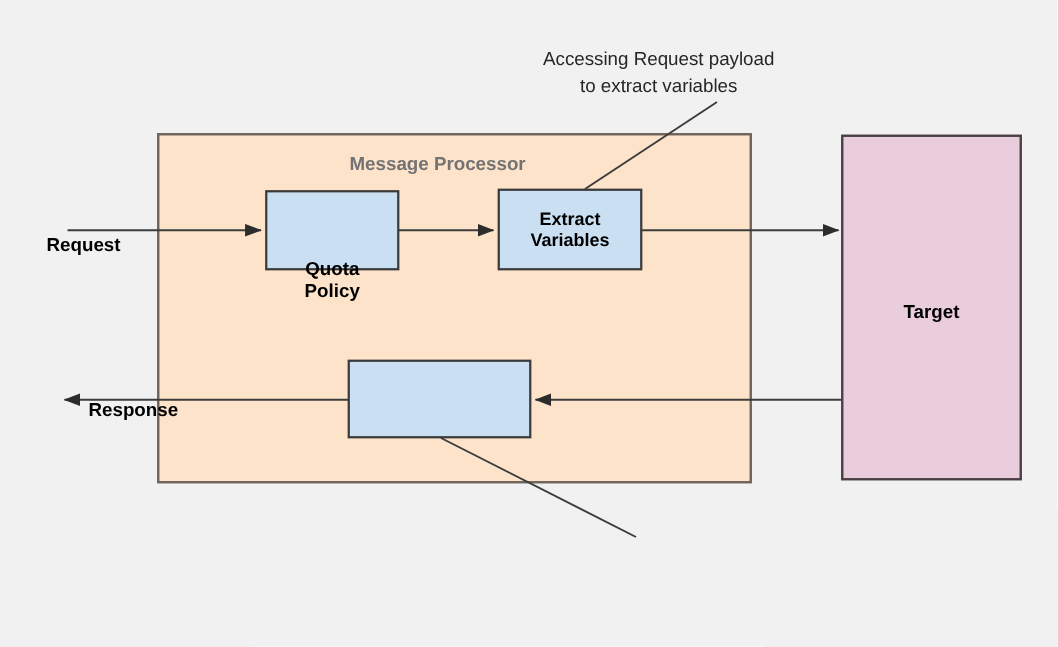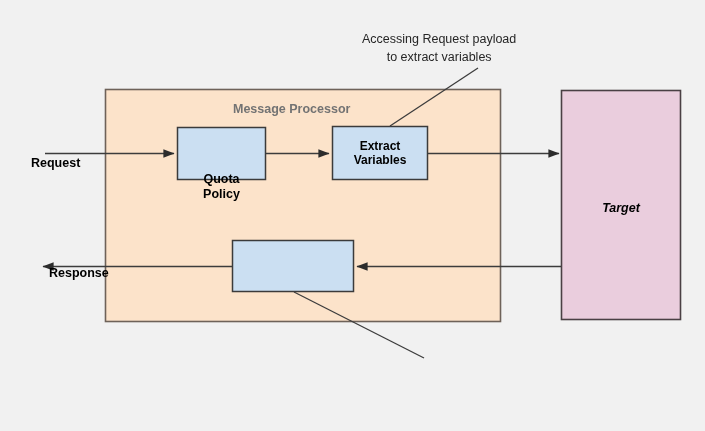--- a/index.html
+++ b/index.html
@@ -97,23 +97,23 @@
 
   <div class="free-label container-title" style="left:233px; top:102px;">Message Processor</div>
 
   <div class="node-label" style="left:177px; top:127px; width:89px; height:53px; font-size:12.5px;margin-top:33px;">Quota
 Policy</div>
 
   <div class="node-label" style="left:332px; top:126px; width:96px; height:54px; font-size:12px;">Extract
 Variables</div>
 
 
-  <div class="node-label" style="left:561px; top:90px; width:120px; height:236px; font-size:12.5px;font-style:italic;">Target</div>
+  <div class="node-label" style="left:561px; top:90px; width:120px; height:236px; font-size:12.5px;">Target</div>
 
   <div class="free-label bold-label" style="left:31px; top:127px;">Request</div>
 
-  <div class="free-label bold-label" style="left:18px; top:237px;padding-left:31px;">Response</div>
+  <div class="free-label bold-label" style="left:28px; top:237px;padding-left:31px;">Response</div>
 
   <div class="free-label anno-label" style="left:362px; top:31px;">Accessing Request payload
 to extract variables</div>
 
 
 </div>
 
 </body></html>

